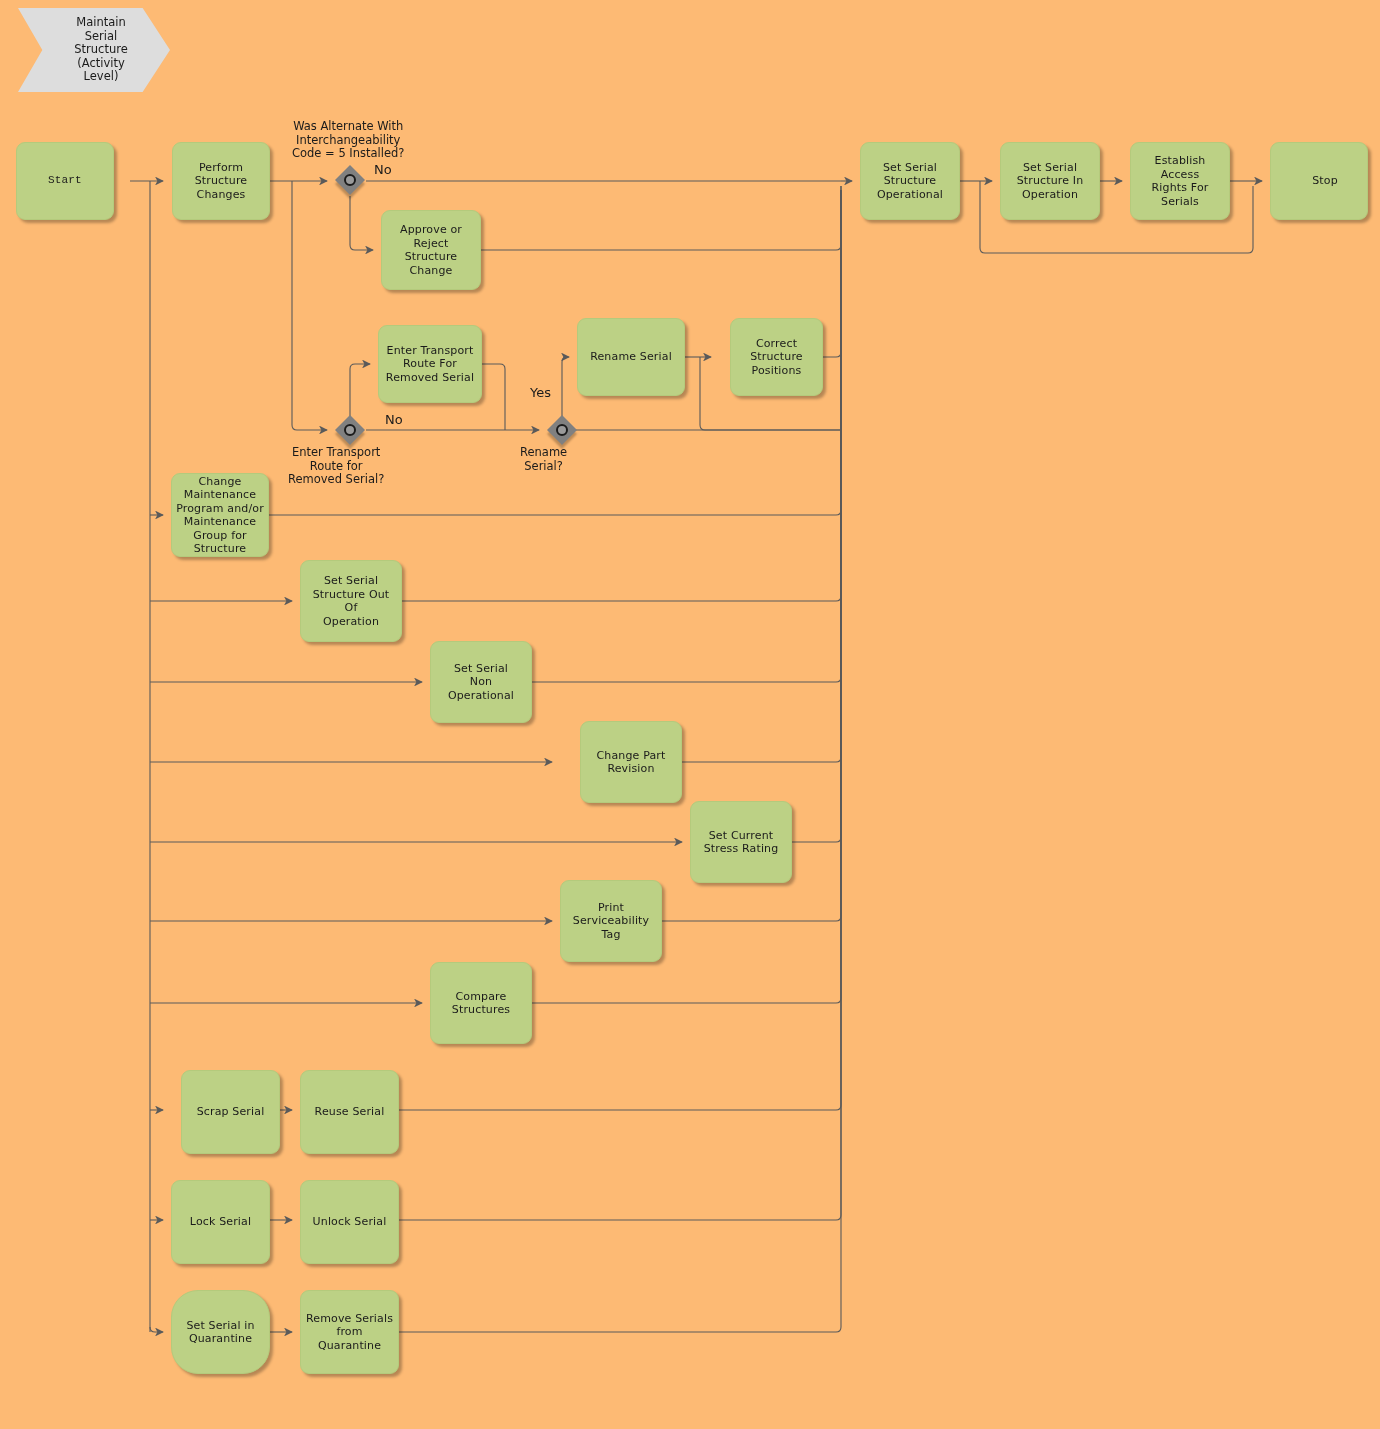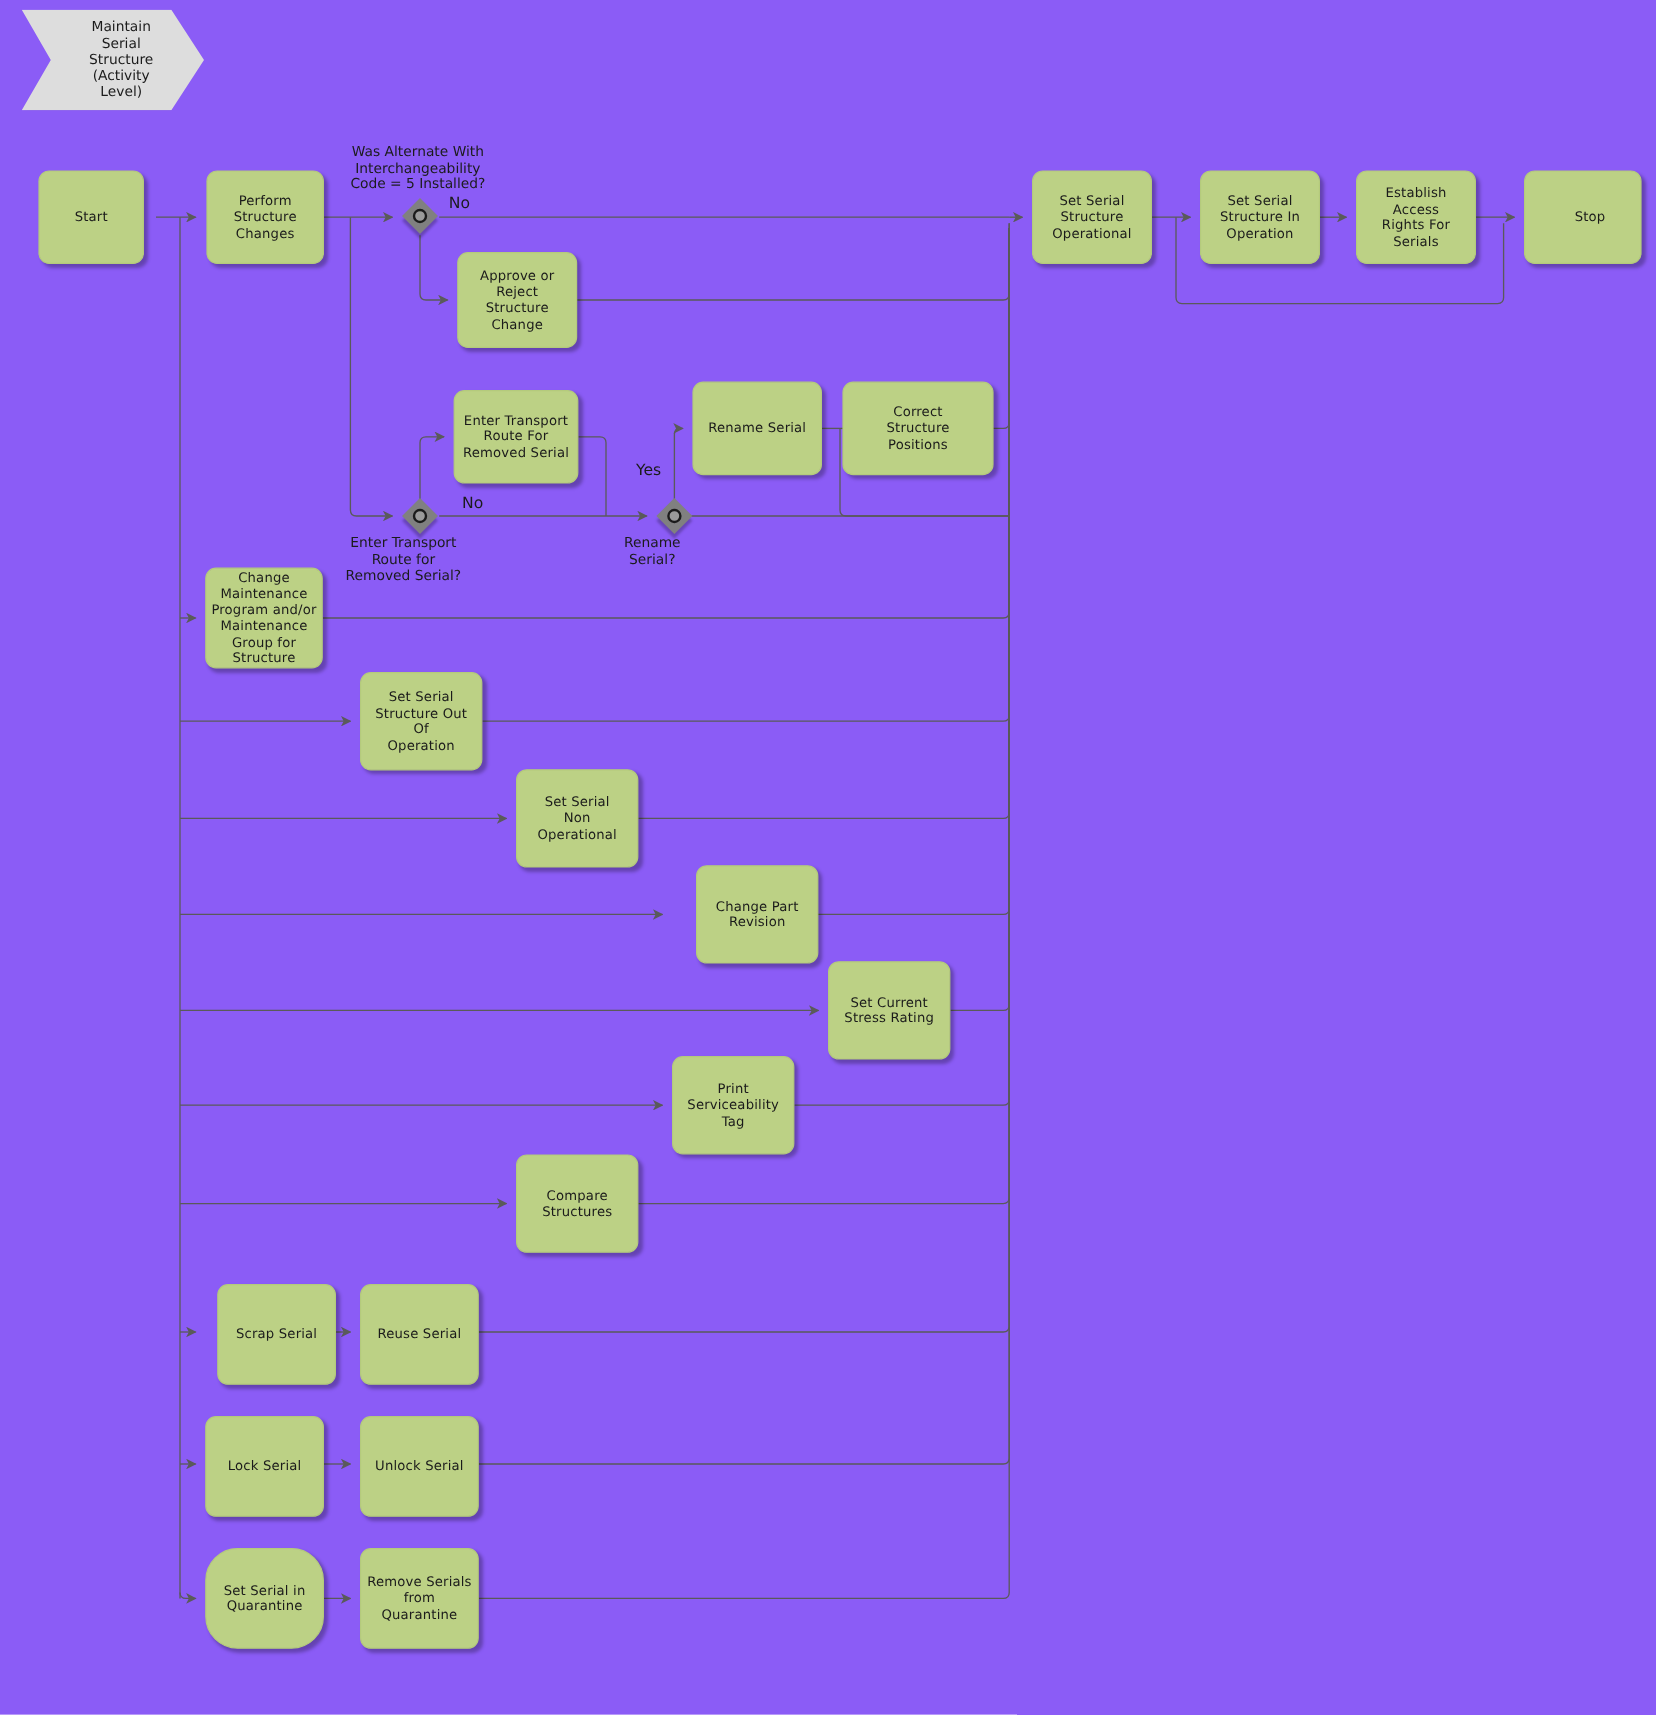--- a/index.html
+++ b/index.html
@@ -7,21 +7,21 @@
     padding: 0;
     background: #ffffff;
   }
   body {
     font-family: "DejaVu Sans", sans-serif;
   }
   #canvas {
     position: relative;
     width: 1380px;
     height: 1429px;
-    background: #8b5cf6;
+    background: #fdba74;
     overflow: hidden;
   }
   #edges {
     position: absolute;
     left: 0; top: 0;
     width: 1380px;
     height: 1429px;
     pointer-events: none;
   }
   .node {
@@ -195,32 +195,32 @@
 
   <div class="banner" style="left:18px; top:8px; width:152px; height:84px;">
     <span>Maintain
 Serial
 Structure
 (Activity
 Level)</span>
   </div>
 
   <div id="node-layer">
-      <div class="node" style="left: 32px; top: 142px; width: 88px; height: 78px;"><span>Start</span></div>
+      <div class="node" style="left: 16px; top: 142px; width: 98px; height: 78px; font-family: Liberation Mono, monospace;"><span>Start</span></div>
       <div class="node" style="left: 172px; top: 142px; width: 98px; height: 78px;"><span>Perform
 Structure
 Changes</span></div>
       <div class="node" style="left: 381px; top: 210px; width: 100px; height: 80px;"><span>Approve or
 Reject Structure
 Change</span></div>
       <div class="node" style="left: 378px; top: 325px; width: 104px; height: 78px;"><span>Enter Transport
 Route For
 Removed Serial</span></div>
       <div class="node" style="left: 577px; top: 318px; width: 108px; height: 78px;"><span>Rename Serial</span></div>
-      <div class="node" style="left: 702px; top: 318px; width: 126px; height: 78px;"><span>Correct
+      <div class="node" style="left: 730px; top: 318px; width: 93px; height: 78px;"><span>Correct
 Structure
 Positions</span></div>
       <div class="node" style="left: 171px; top: 473px; width: 98px; height: 84px;"><span>Change
 Maintenance
 Program and/or
 Maintenance
 Group for
 Structure</span></div>
       <div class="node" style="left: 300px; top: 560px; width: 102px; height: 82px;"><span>Set Serial
 Structure Out Of

